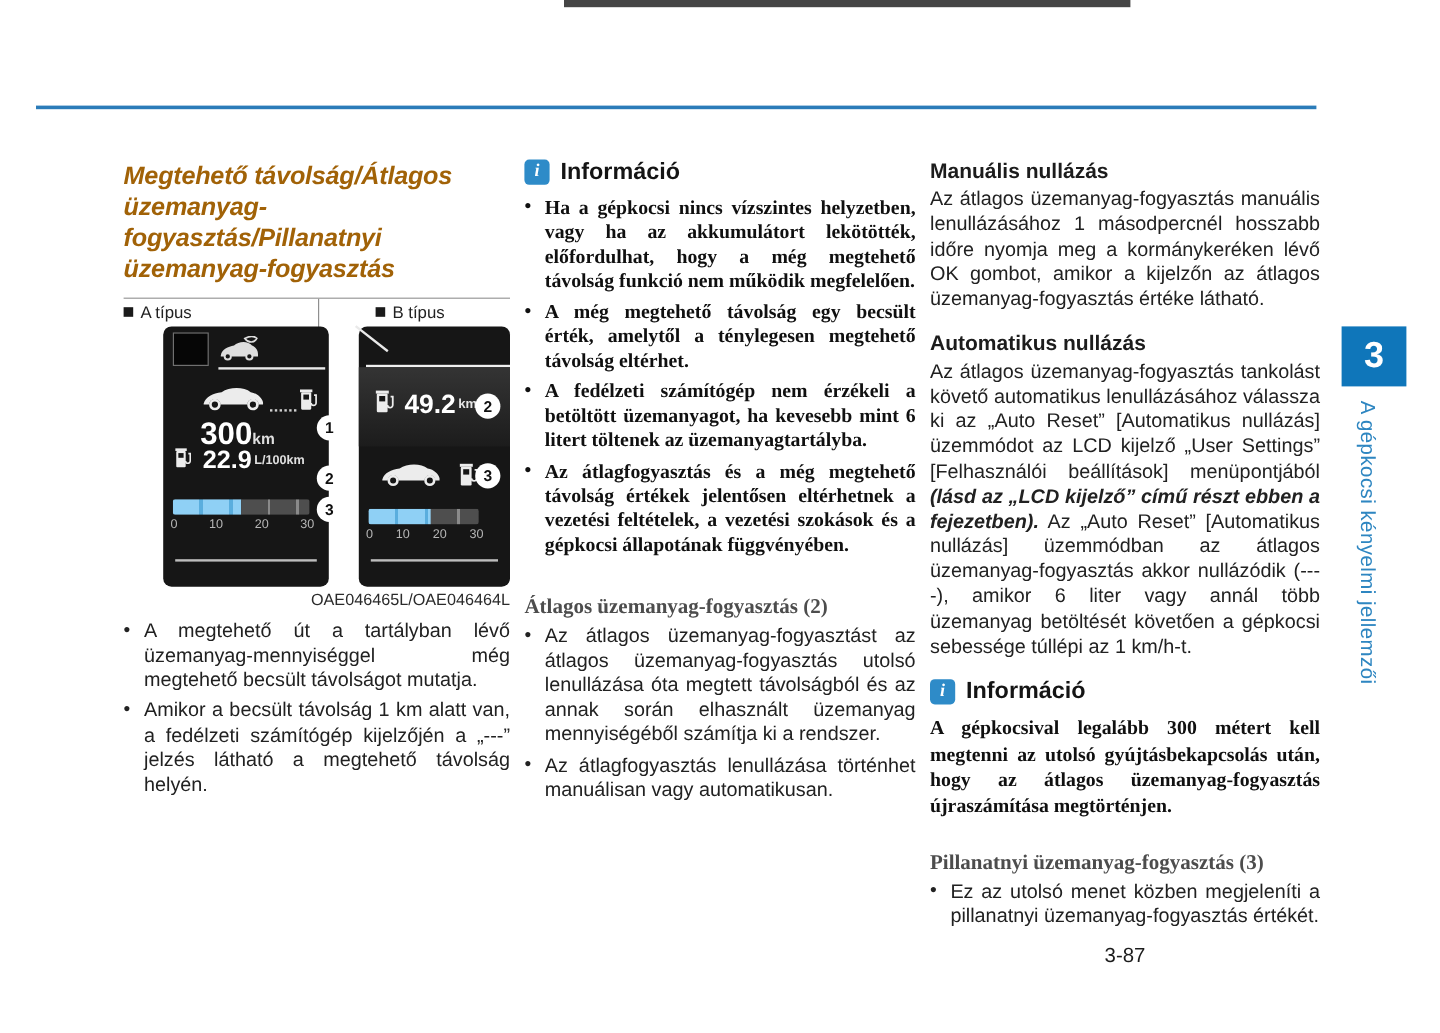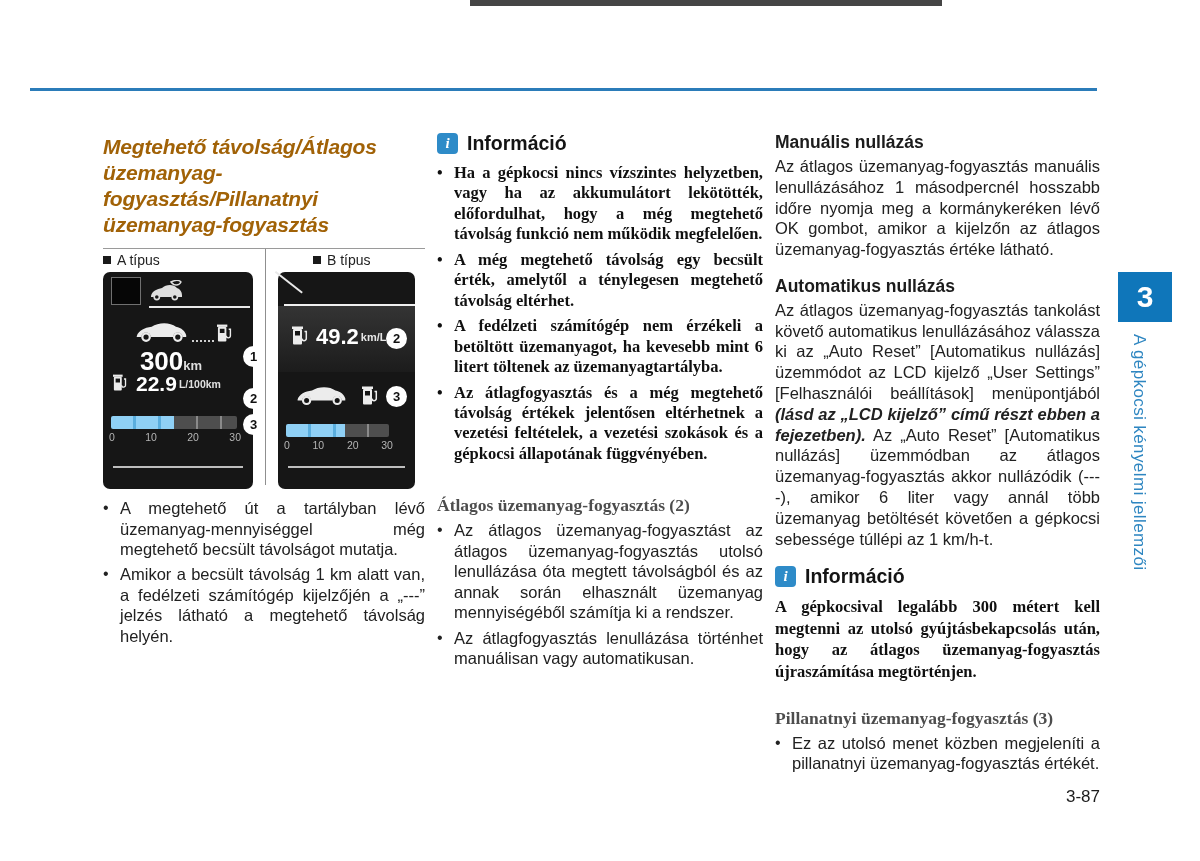--- a/index.html
+++ b/index.html
@@ -17,21 +17,21 @@
            color:#a16207;letter-spacing:-0.2px;}
 
   
   .figure{position:relative;border-top:1px solid #9a9a9a;}
   .fig-labels{display:flex;padding:3px 0 4px 0;}
   .fig-label{display:flex;align-items:center;font-size:14px;color:#222;}
   .fig-label .sq{width:8px;height:8px;background:#1a1a1a;margin-right:6px;display:inline-block;}
   .fig-label.a{width:210px;}
   .fig-divider{position:absolute;left:162px;top:0;width:1px;height:236px;background:#8f8f8f;}
   .fig-panels{display:flex;}
-  .panel{position:relative;height:217px;background:#161616;border-radius:7px;overflow:visible;}
+  .panel{position:relative;height:217px;background:#161616;border-radius:7px;overflow:visible;margin-left:33px;}
   .panel-a{width:150px;}
   .panel-b{width:137px;margin-left:25px;}
   .caption{margin-top:3px;text-align:right;font-size:13.5px;color:#2b2b2b;}
 
   .badge{position:absolute;width:21px;height:21px;border-radius:50%;background:#fff;color:#101010;
          font:bold 13px/21px "Liberation Sans",sans-serif;text-align:center;z-index:3;}
 
   
   .eco-box{position:absolute;left:8px;top:5px;width:28px;height:26px;background:#060606;border:1px solid #707070;}
   .eco-ic{position:absolute;left:46px;top:8px;}
@@ -86,21 +86,21 @@
   .gap-lg{height:26px;}
   .gap-md{height:16px;}
   .gap-sm{height:9px;}
 
   
   .chapter-sq{position:absolute;left:1118px;top:272px;width:54px;height:50px;background:#0f76ba;
               color:#fff;font:bold 30px/50px "Liberation Sans",sans-serif;text-align:center;}
   .chapter-title{position:absolute;left:1129px;top:334px;writing-mode:vertical-rl;
                  font-size:17px;color:#2e86c1;letter-spacing:0.4px;white-space:nowrap;}
 
-  .page-num{position:absolute;left:775px;top:787px;width:325px;text-align:right;
+  .page-num{position:absolute;left:775px;top:787px;width:325px;text-align:center;
             font-size:17px;color:#1c1c1c;}
 </style>
 </head>
 <body>
 
 <div class="page">
 
   <div class="top-bar"></div>
   <div class="blue-rule"></div>
 
@@ -233,20 +233,21 @@
           <div class="scale scale-b">
             <span>0</span>
             <span>10</span>
             <span>20</span>
             <span>30</span>
           </div>
           <div class="cl-bottomline"></div>
         </div>
       </div>
 
+      <div class="caption">OAE046465L/OAE046464L</div>
     </div>
 
     <div class="gap-sm"></div>
     <ul class="b-list">
       <li>
           <span class="dot">•</span>
           <span class="txt">A megtehető út a tartályban lévő üzemanyag-mennyiséggel még megtehető becsült távolságot mutatja.</span>
         </li>
       <li>
           <span class="dot">•</span>

